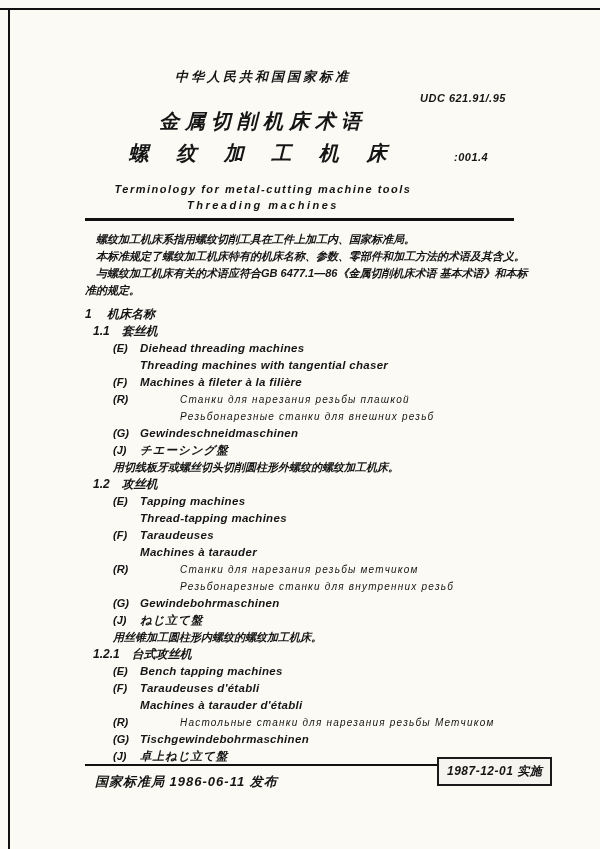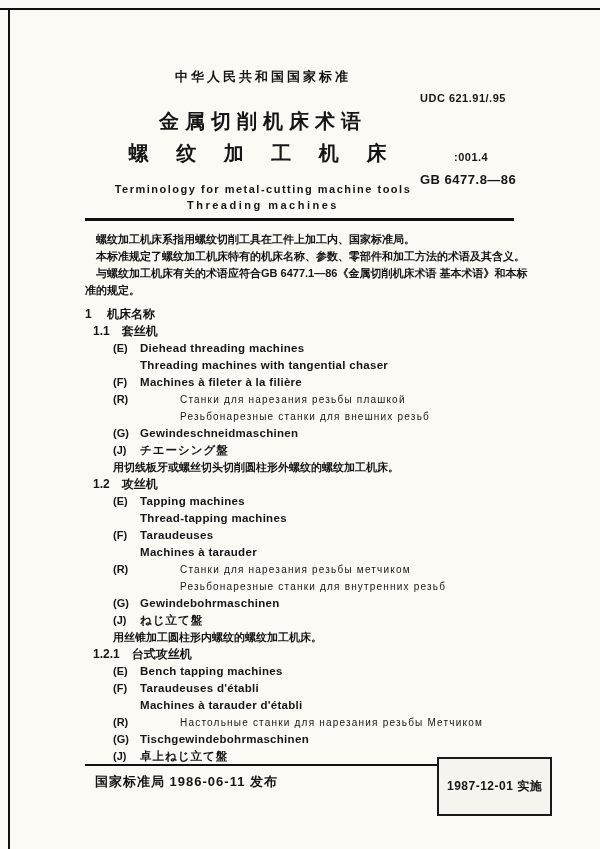--- a/index.html
+++ b/index.html
@@ -3,21 +3,21 @@
 <meta charset="utf-8">
 <style>
   * { margin:0; padding:0; box-sizing:border-box; }
   html,body { width:600px; height:849px; }
   body {
     font-family:"Liberation Sans","DejaVu Sans",sans-serif;
     background:#ffffff;
   }
   .page {
     position:relative; width:600px; height:849px;
-    background:#fbfaf5; color:#151515; overflow:hidden;
+    background:#fbfaf5; color:#151515; overflow:hidden;font-style:italic;
   }
   .scan-topline { position:absolute; top:8px; left:0; width:600px; height:2px; background:#111; }
   .scan-leftline { position:absolute; top:8px; left:8px; width:2px; height:841px; background:#111; }
 
   .header { position:absolute; top:68px; left:85px; width:356px; text-align:center; }
   .std-label { font-size:13px; font-weight:bold; letter-spacing:3px; }
   .title-cn-1 { margin-top:22px; font-size:20px; font-weight:bold; letter-spacing:6px; }
   .title-cn-2 { margin-top:5px; font-size:20px; font-weight:bold; letter-spacing:11px; }
   .title-en-1 { margin-top:16px; font-size:11px; font-weight:bold; letter-spacing:1.5px;text-align:center; }
   .title-en-2 { margin-top:4px; font-size:11px; font-weight:bold; letter-spacing:2.5px; }
@@ -43,21 +43,21 @@
   .etext { display:inline-block; vertical-align:top; }
   .en { font-size:11.5px; font-weight:bold; letter-spacing:0.3px; }
   .jp { font-size:11.5px; font-weight:bold; letter-spacing:1px; }
   .ru { font-size:10px; font-weight:normal; letter-spacing:1.2px;margin-left:40px; }
   .definition { padding-left:28px; font-size:11px; font-weight:600; }
 
   .foot-rule { position:absolute; top:764px; left:85px; width:429px; height:2px; background:#111; }
   .foot-issued { position:absolute; top:773px; left:95px; font-size:13px; font-weight:bold; letter-spacing:1px; }
   .foot-impl {
     position:absolute; top:757px; left:437px;
-    border:2px solid #1a1a1a; padding:19px 8px;
+    border:2px solid #1a1a1a; padding:4px 8px;
     font-size:12px; font-weight:bold; letter-spacing:0.5px;
     background:#f6f4ee;
   }
 </style>
 </head>
 <body>
 
 <div class="page">
   <div class="scan-topline"></div>
   <div class="scan-leftline"></div>
@@ -66,21 +66,20 @@
     <div class="std-label">中华人民共和国国家标准</div>
     <div class="title-cn-1">金属切削机床术语</div>
     <div class="title-cn-2">螺 纹 加 工 机 床</div>
     <div class="title-en-1">Terminology for metal-cutting machine tools</div>
     <div class="title-en-2">Threading machines</div>
   </div>
 
   <div class="udc-block">
     <div class="udc-1">UDC 621.91/.95</div>
     <div class="udc-2">:001.4</div>
-    <div class="gb-code">GB 6477.8—86</div>
   </div>
 
   <div class="head-rule"></div>
 
   <div class="content">
     <div class="intro">
       <p>螺纹加工机床系指用螺纹切削工具在工件上加工内、国家标准局。</p>
       <p>本标准规定了螺纹加工机床特有的机床名称、参数、零部件和加工方法的术语及其含义。</p>
       <p>与螺纹加工机床有关的术语应符合GB 6477.1—86《金属切削机床术语  基本术语》和本标准的规定。</p>
     </div>

